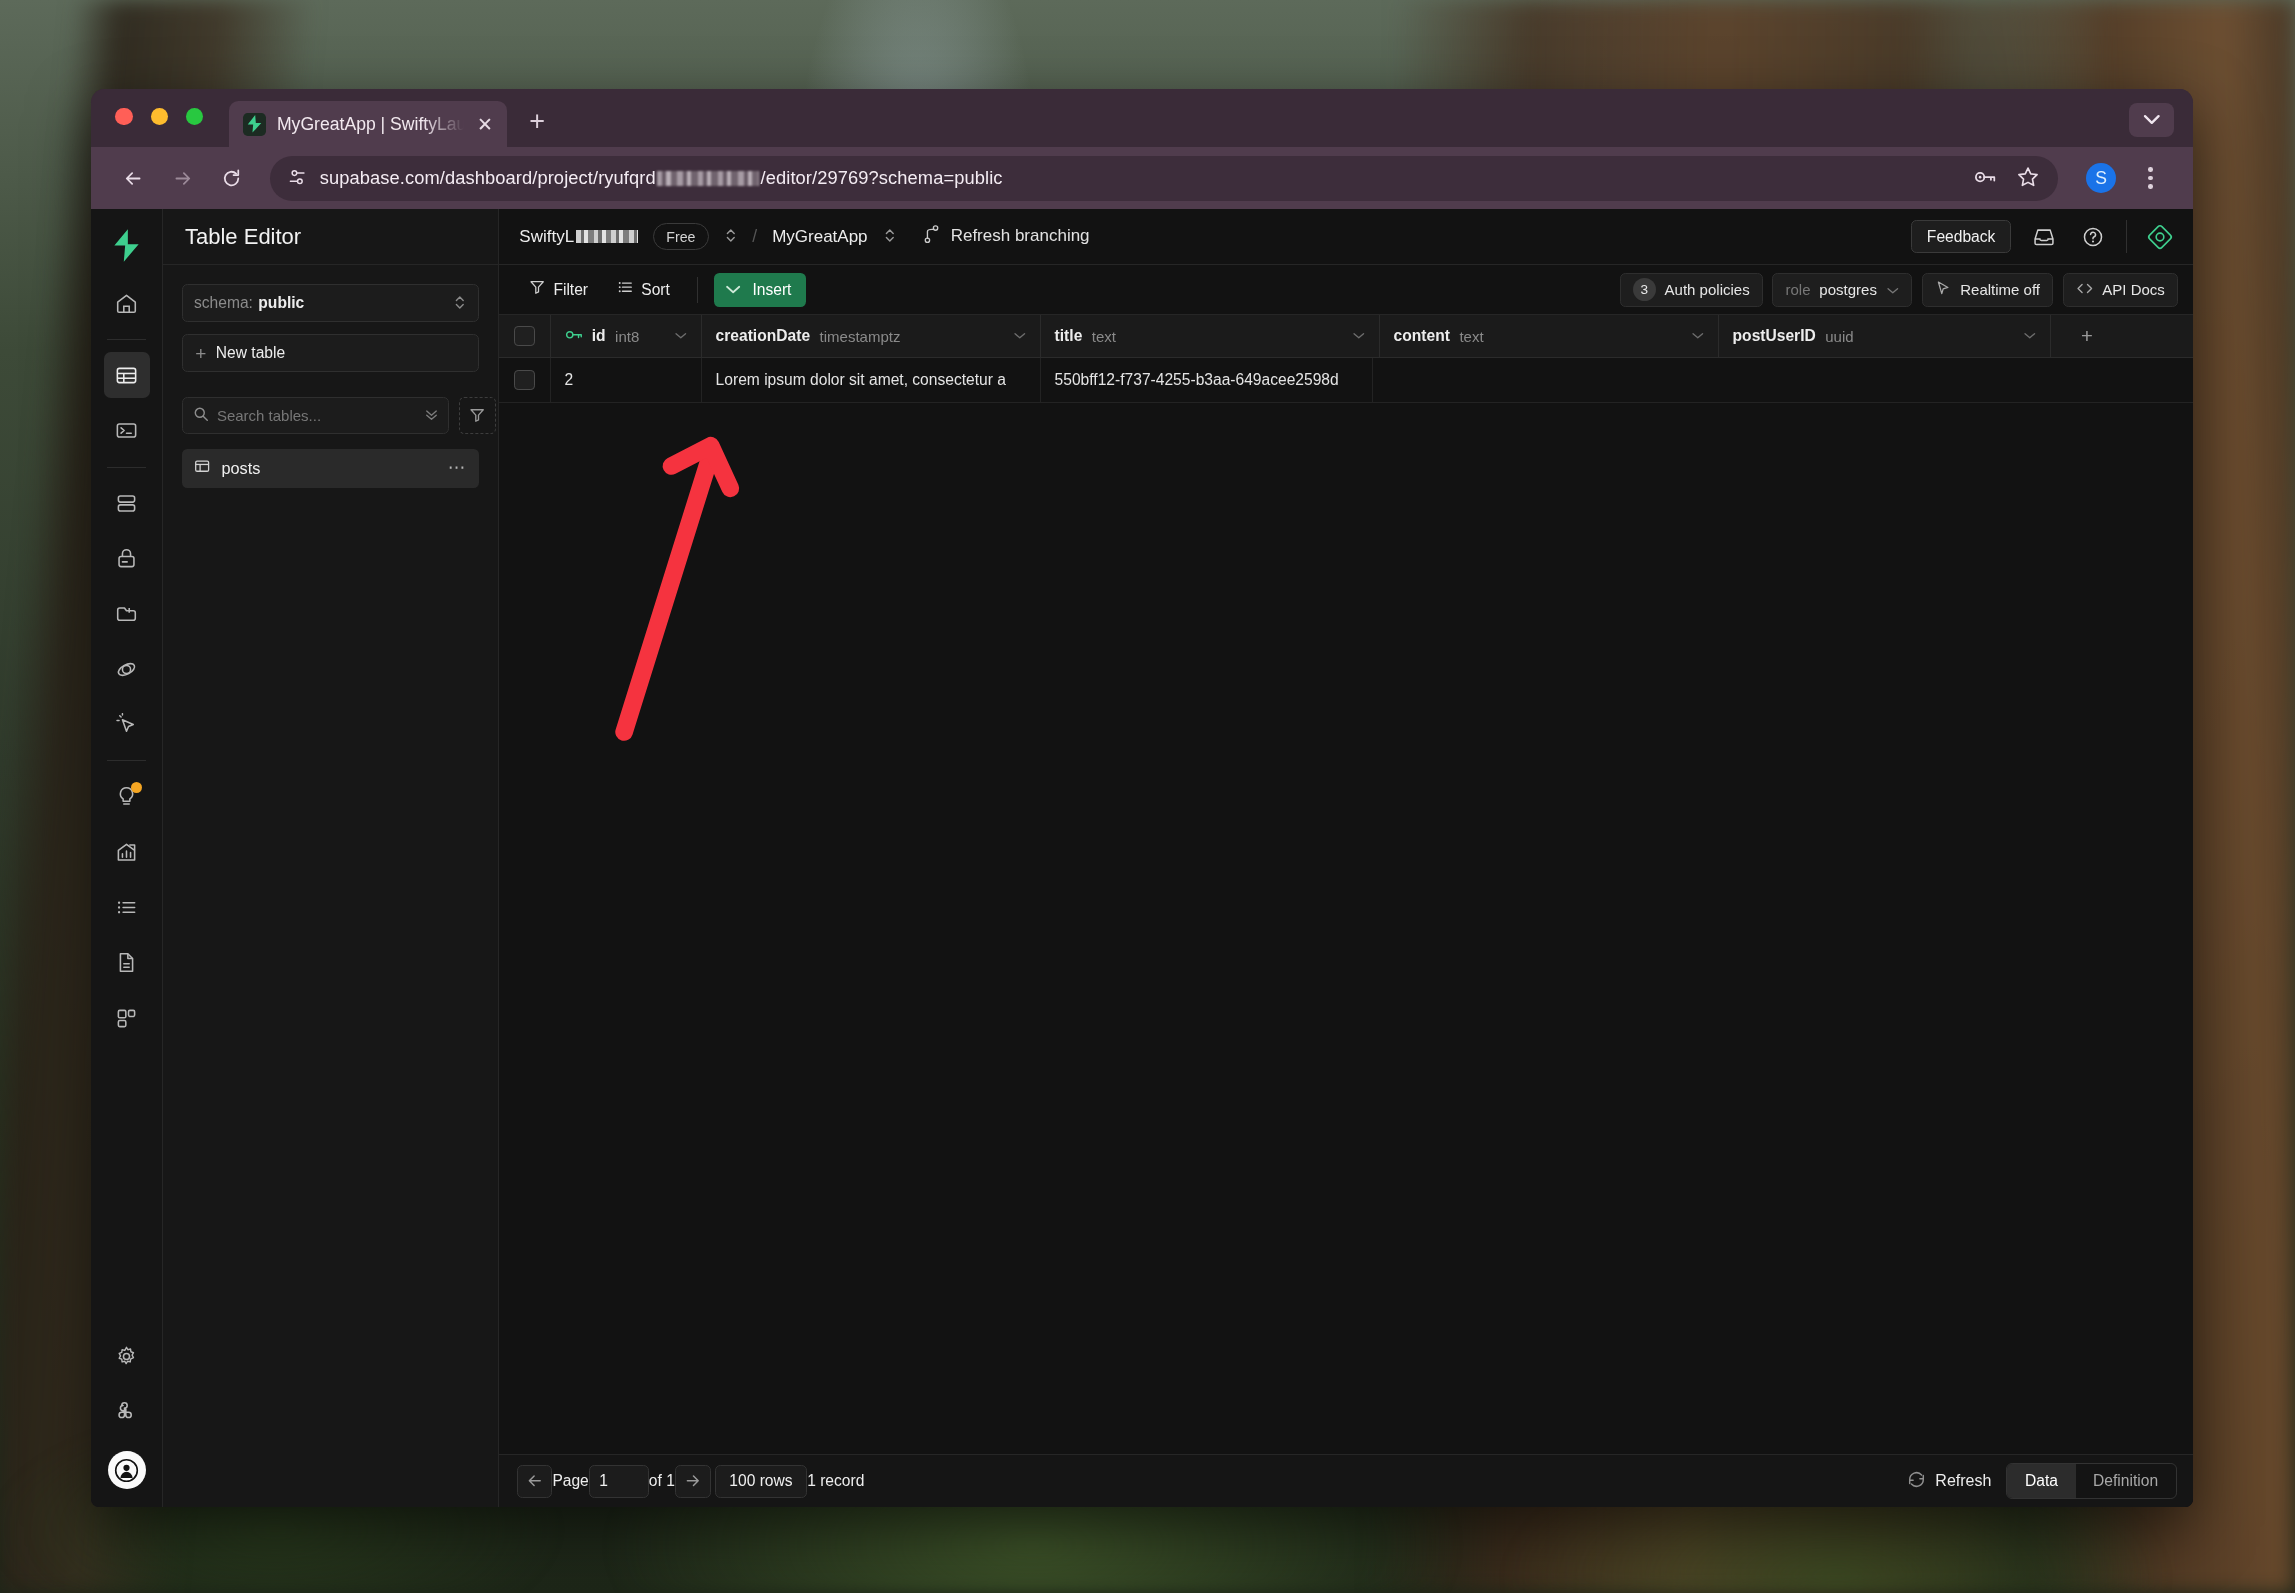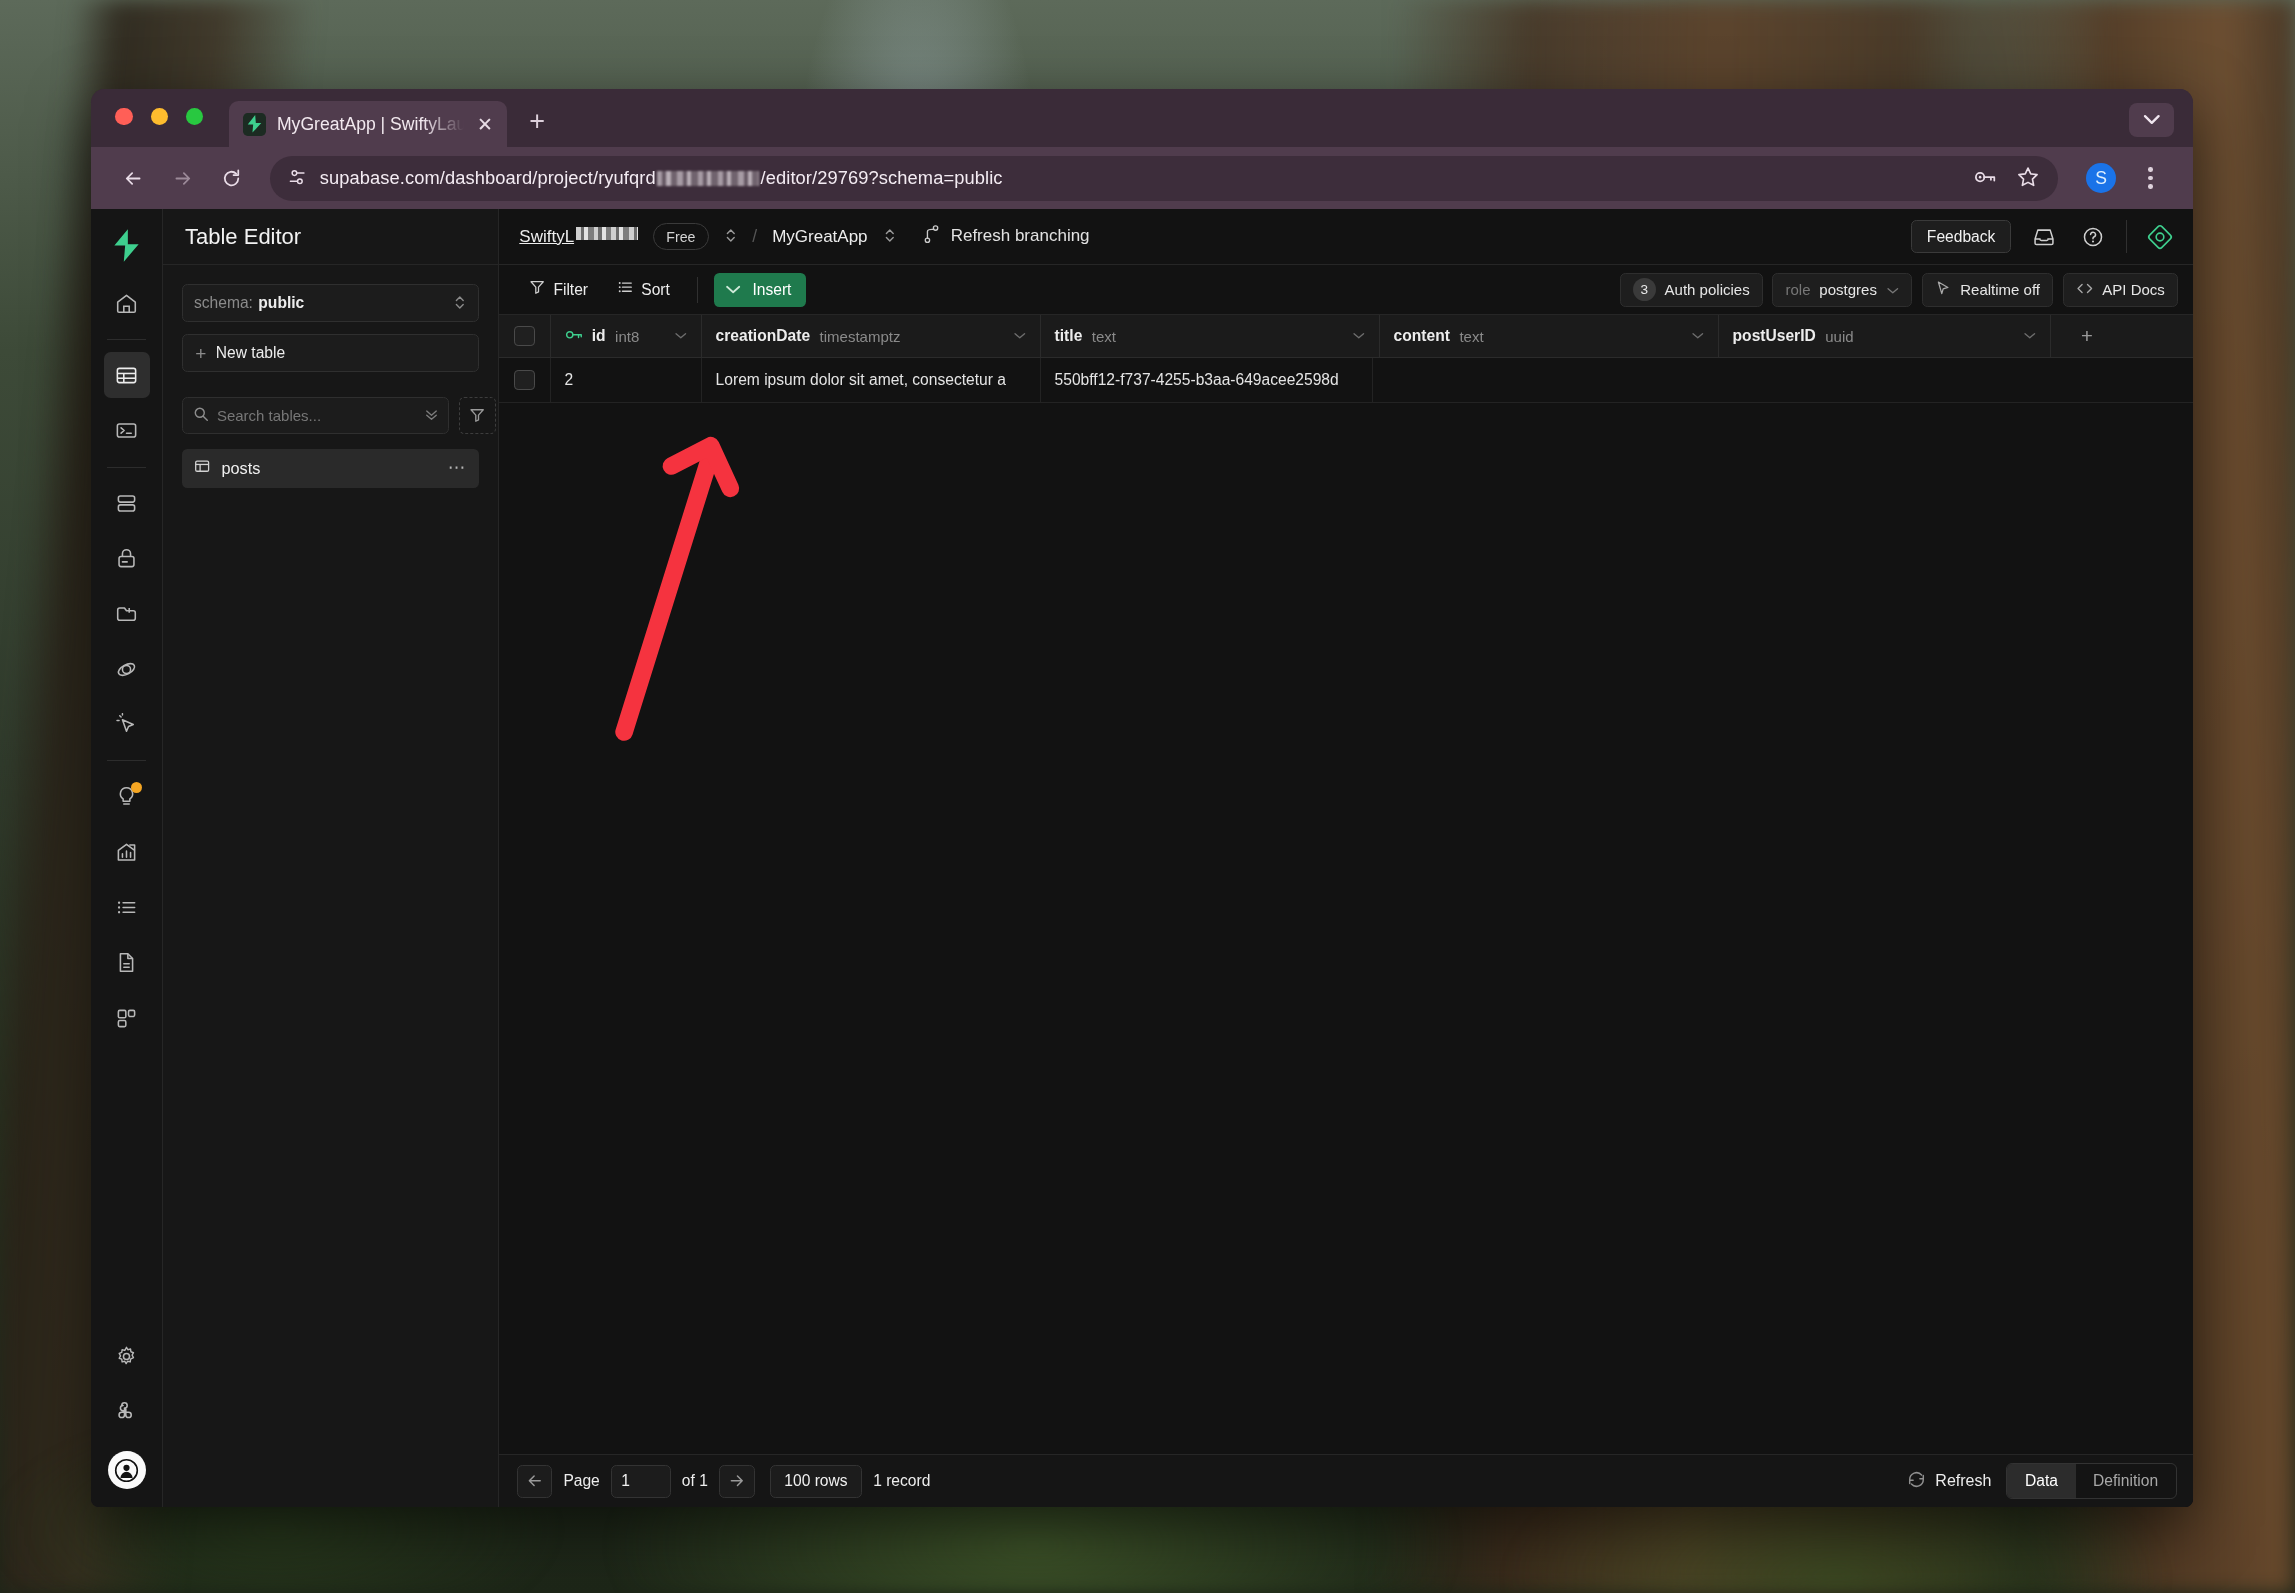--- a/index.html
+++ b/index.html
@@ -171,21 +171,21 @@
   }
   .tbl-item .dots { margin-left:auto; color:#b5b5b5; font-size: 17.6px; letter-spacing:1.4px; line-height:1; }
 
   
   .main { flex:1; display:flex; flex-direction:column; background:#121212; min-width:0; }
 
   .proj-bar {
     height: 56px; border-bottom:0.7px solid #262626; display:flex; align-items:center;
     padding: 0 17.6px 0 20.3px; gap: 15px; flex:none;
   }
-  .org-name { color:#ededed; font-size: 17px; display:flex; align-items:flex-start;text-decoration:underline; }
+  .org-name { color:#ededed; font-size: 17px; display:flex; align-items:center; }
   .org-redact {
     display:inline-block; width: 62px; height: 13.6px; margin-left: 2px;
     background: repeating-linear-gradient(90deg,#cfcfcf 0 4.7px,#6b6b6b 4.7px 8.1px,#e3e3e3 8.1px 12.2px,#7d7d7d 12.2px 17.6px);
     filter: blur(0.7px); vertical-align: middle;
   }
   .pill-free {
     height: 27px; padding: 0 12.2px; border:0.7px solid #3a3a3a; border-radius: 13.6px;
     color:#d4d4d4; font-size: 14.2px; display:flex; align-items:center;
   }
   .slash { color:#555; font-size: 17.6px; }
@@ -239,21 +239,21 @@
     display:flex; align-items:center; padding: 0 13.6px; border-right:0.7px solid #232323;
     color:#e4e4e4; font-size: 15.6px; flex:none; white-space:nowrap; overflow:hidden;
   }
   .gc.sel { border: 1.4px solid #5aa9e6; border-radius: 1.4px; }
   .gc-check { width: 52px; justify-content:center; padding:0; }
   .grid-body { flex:1; background:#121212; }
 
   
   .botbar {
     height: 53px; border-top:0.7px solid #262626; display:flex; align-items:center;
-    padding: 0 16.3px 0 17.6px; gap: 11px; flex:none; background:#151515;
+    padding: 0 16.3px 0 17.6px; flex:none; background:#151515;
   }
   .rnd-btn {
     height: 33px; min-width: 33px; padding: 0 8.1px; border:0.7px solid #333; border-radius: 5.4px;
     background:#1c1c1c; color:#cfcfcf; display:flex; align-items:center; justify-content:center; font-size: 15.6px;
   }
   .bb-label { color:#ededed; font-size: 15.6px; }
   .page-input {
     width: 60px; height: 33px; border:0.7px solid #333; border-radius: 5.4px; background:#1c1c1c;
     color:#f0f0f0; font-size: 15.6px; text-align:left; padding: 0 9.5px; outline:none;
     font-family:"Liberation Sans",sans-serif;

